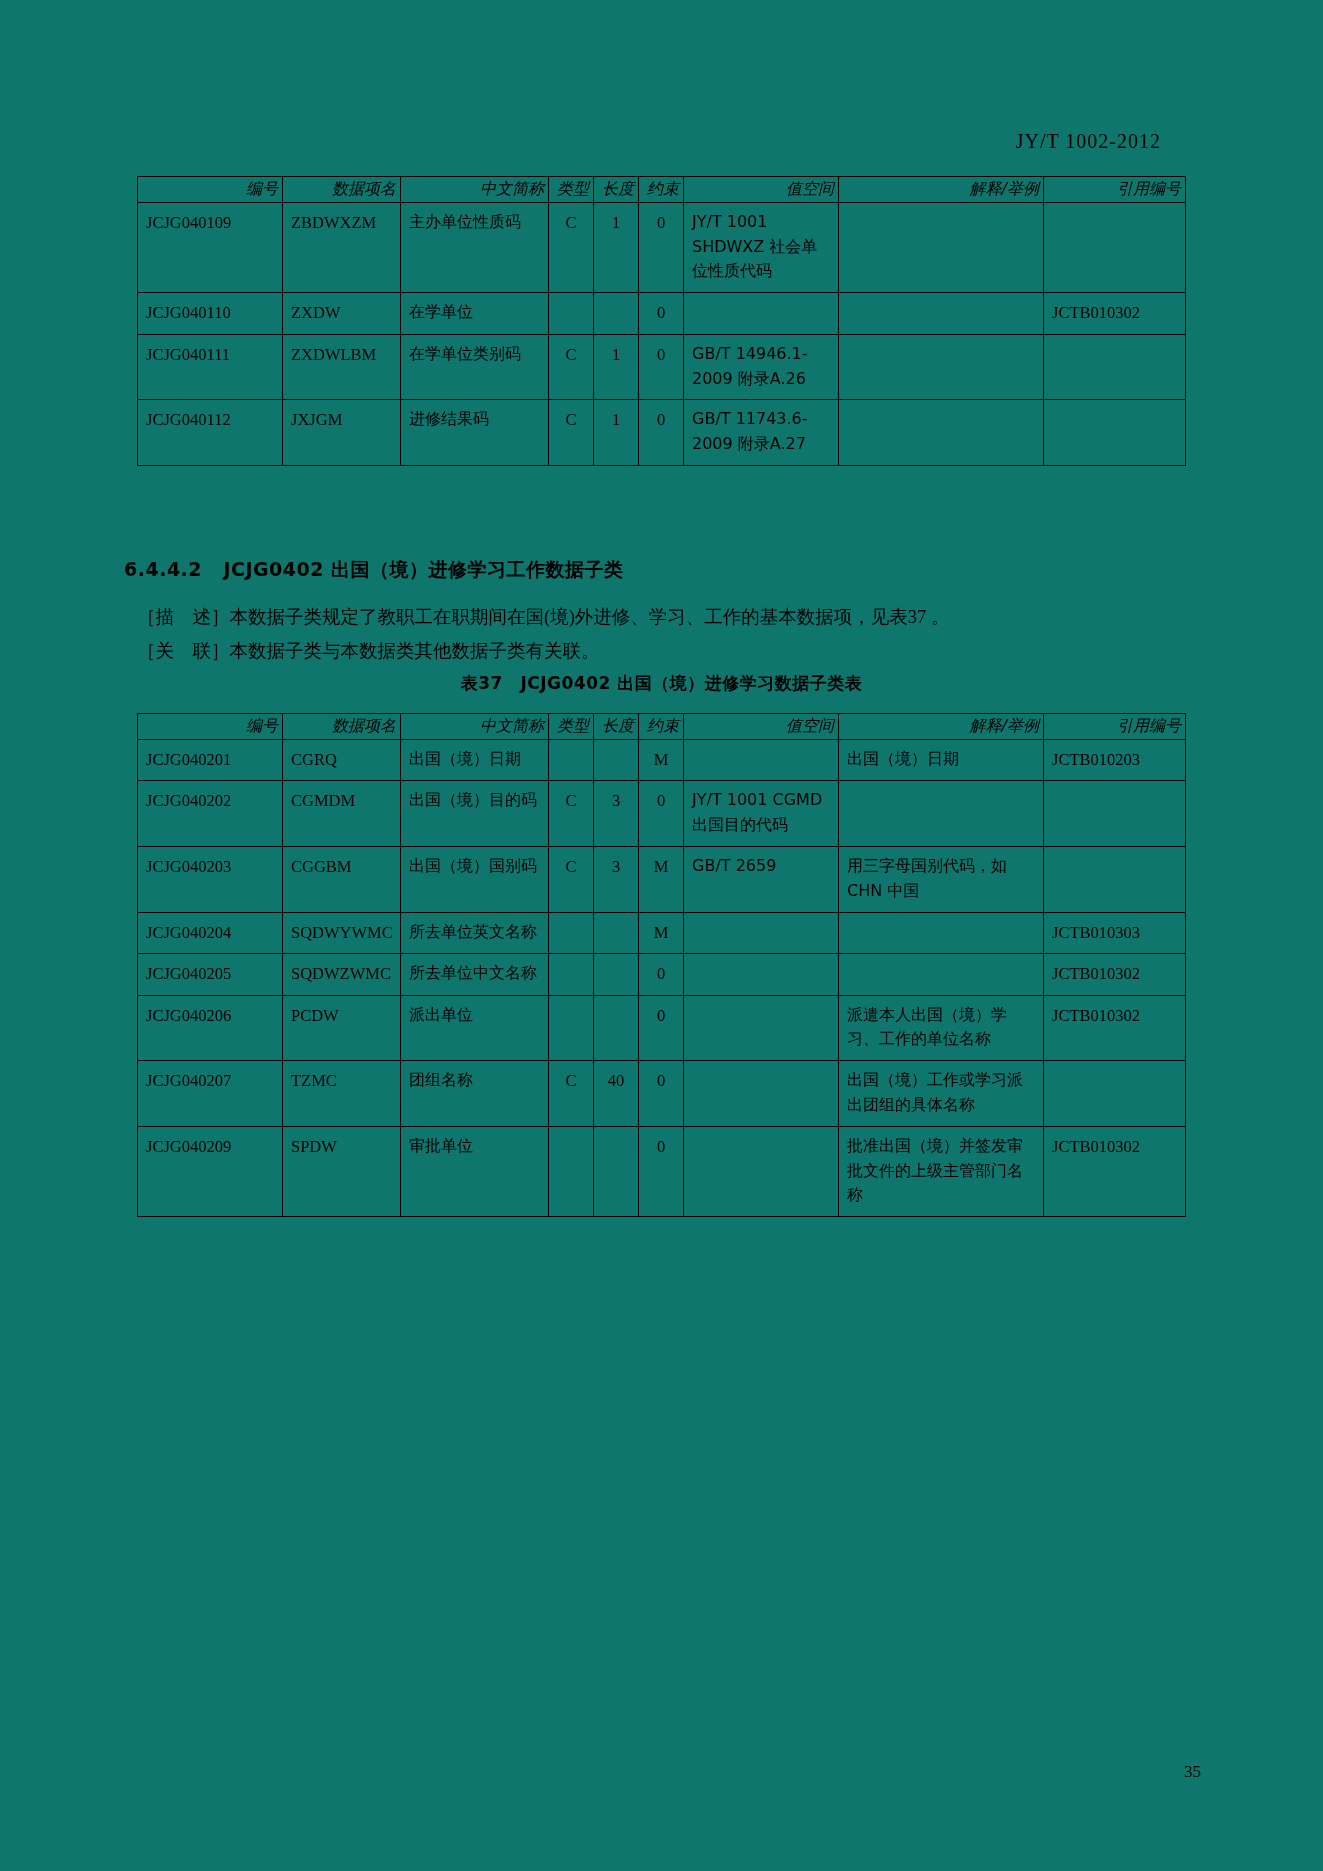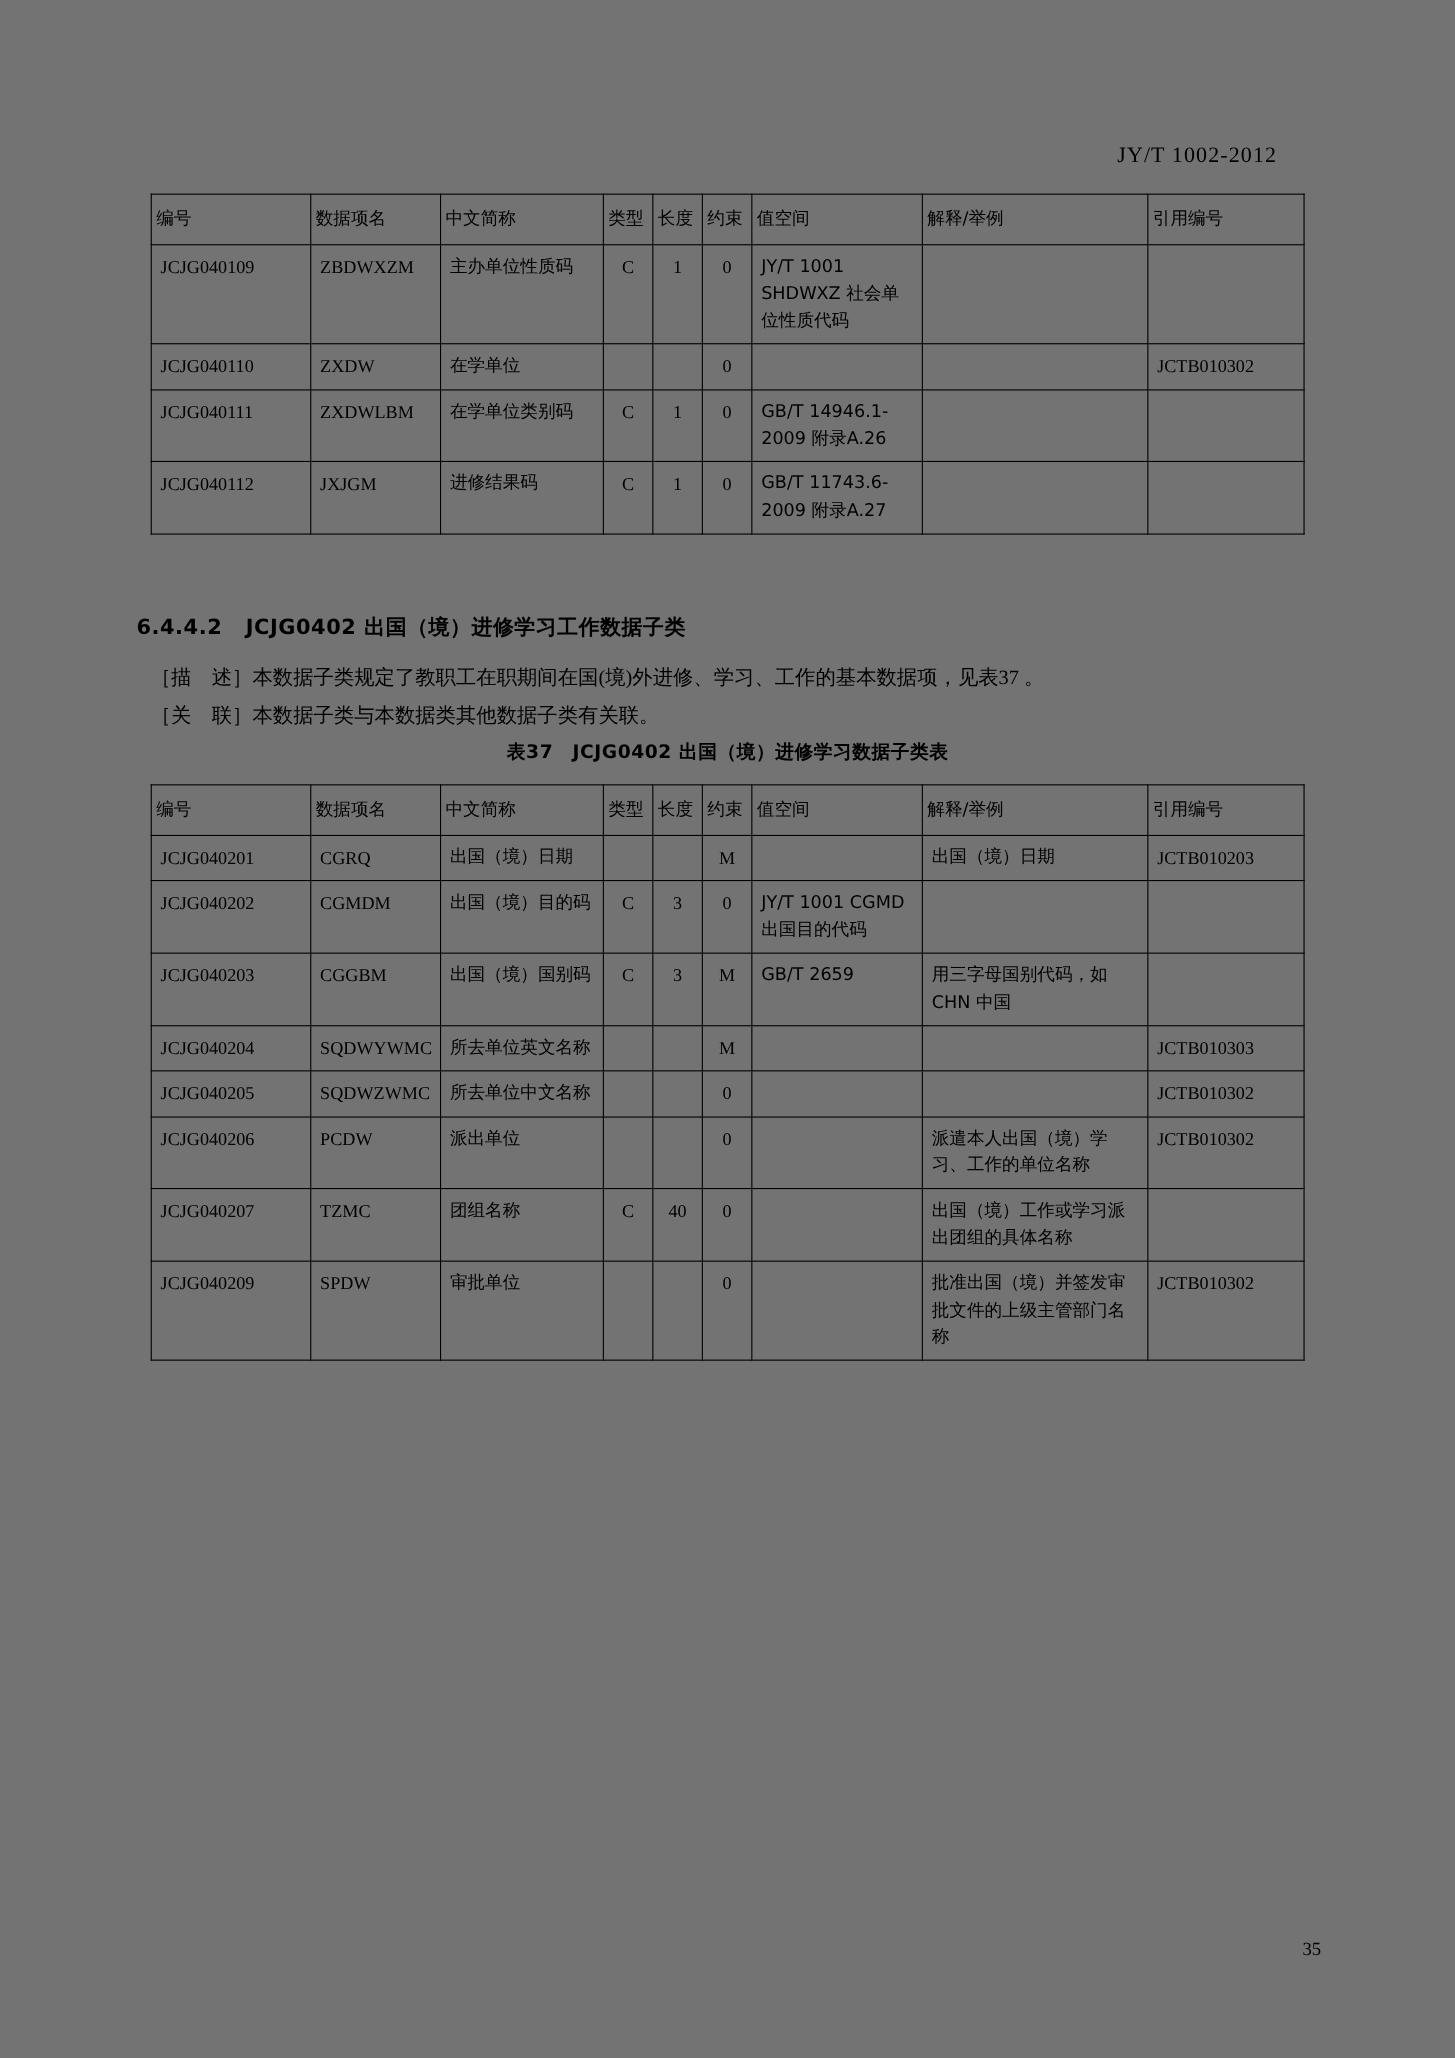--- a/index.html
+++ b/index.html
@@ -12,21 +12,21 @@
     height: 1871px;
     font-family: "Liberation Serif", "DejaVu Serif", serif;
     color: #000000;
     position: relative;
   }
   .page {
     position: absolute;
     left: 0; top: 0;
     width: 1323px;
     height: 1871px;
-    background: #737373;
+    background: #0f766e;
   }
   .header-std {
     position: absolute;
     right: 162px;
     top: 130px;
     font-size: 20px;
     letter-spacing: 1px;
     font-family: "Liberation Serif", serif;
     white-space: nowrap;
   }
@@ -37,23 +37,24 @@
     font-family: "Liberation Serif", "DejaVu Serif", serif;
   }
   table.doc-table td, table.doc-table th {
     border: 1px solid #000000;
     vertical-align: top;
     padding: 7px 8px 8px 8px;
     line-height: 1.55;
     font-weight: normal;
   }
   table.doc-table thead td {
-    text-align: left;
+    text-align: right;
     vertical-align: middle;
-    padding: 10px 4px;
+    padding: 0 4px;
+    font-style: italic;
   }
   .t1 {
     position: absolute;
     left: 137px;
     top: 176px;
     width: 1048px;
   }
   .t2 {
     position: absolute;
     left: 137px;

